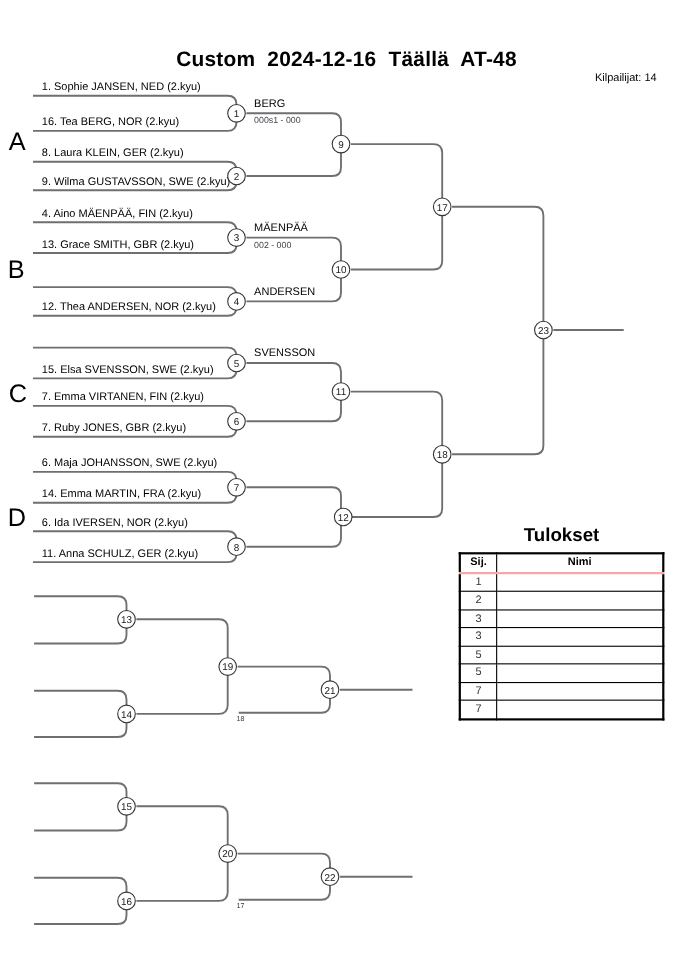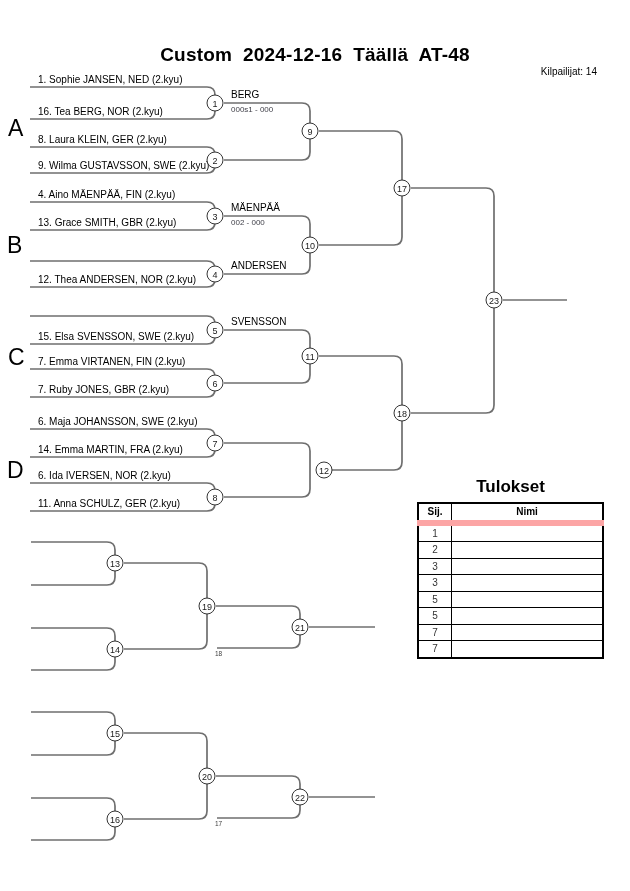--- a/index.html
+++ b/index.html
@@ -24,21 +24,21 @@
     font-size:9px;color:#1a1a1a;display:flex;align-items:center;justify-content:center;
     transform:translate(-50%,-50%);z-index:3;
   }
   .winner-label{position:absolute;font-size:10px;line-height:11px;white-space:nowrap;}
   .winner-score{position:absolute;font-size:8px;line-height:9px;color:#3f3f48;white-space:nowrap;}
   .feed-label{position:absolute;font-size:6.5px;line-height:7px;color:#3a3a3a;}
   .results{position:absolute;left:417px;top:477px;width:187px;}
   .results-title{font-size:17px;font-weight:bold;text-align:center;margin:0 0 5px 0;}
   .results table{border-collapse:collapse;width:187px;border:2px solid #000;table-layout:fixed;}
   .results th,.results td{border:1px solid #000;font-size:10px;height:15.5px;padding:0 3px;overflow:hidden;}
-  .results th{font-weight:bold;text-align:center;border-bottom:6px solid #fca5a5;}
+  .results th{font-weight:bold;text-align:center;border-bottom:2px solid #fca5a5;}
   .results .col-place{width:26px;}
   .results td.place{text-align:center;color:#333;}
 </style>
 </head>
 <body>
 
 <div class="title">Custom  2024-12-16  Täällä  AT-48</div>
 <div class="competitors">Kilpailijat: 14</div>
 
 <svg class="lines" width="630" height="891" viewBox="0 0 630 891">
@@ -109,21 +109,21 @@
 <div class="circle" style="left:215px;top:160px">2</div>
 <div class="circle" style="left:215px;top:216px">3</div>
 <div class="circle" style="left:215px;top:274px">4</div>
 <div class="circle" style="left:215px;top:330px">5</div>
 <div class="circle" style="left:215px;top:383px">6</div>
 <div class="circle" style="left:215px;top:443px">7</div>
 <div class="circle" style="left:215px;top:497px">8</div>
 <div class="circle" style="left:310px;top:131px">9</div>
 <div class="circle" style="left:310px;top:245px">10</div>
 <div class="circle" style="left:310px;top:356px">11</div>
-<div class="circle" style="left:324px;top:470px">12</div>
+<div class="circle" style="left:312px;top:470px">12</div>
 <div class="circle" style="left:402px;top:188px">17</div>
 <div class="circle" style="left:402px;top:413px">18</div>
 <div class="circle" style="left:494px;top:300px">23</div>
 <div class="circle" style="left:115px;top:563px">13</div>
 <div class="circle" style="left:115px;top:649px">14</div>
 <div class="circle" style="left:207px;top:606px">19</div>
 <div class="circle" style="left:300px;top:627px">21</div>
 <div class="circle" style="left:115px;top:733px">15</div>
 <div class="circle" style="left:115px;top:819px">16</div>
 <div class="circle" style="left:207px;top:776px">20</div>

